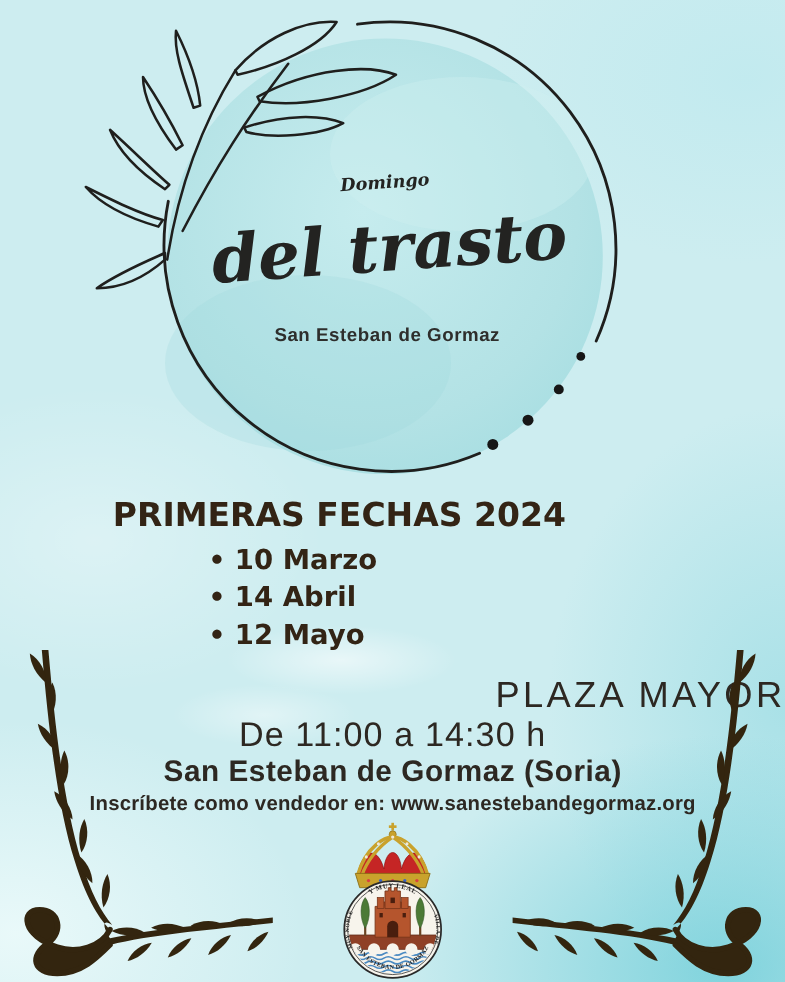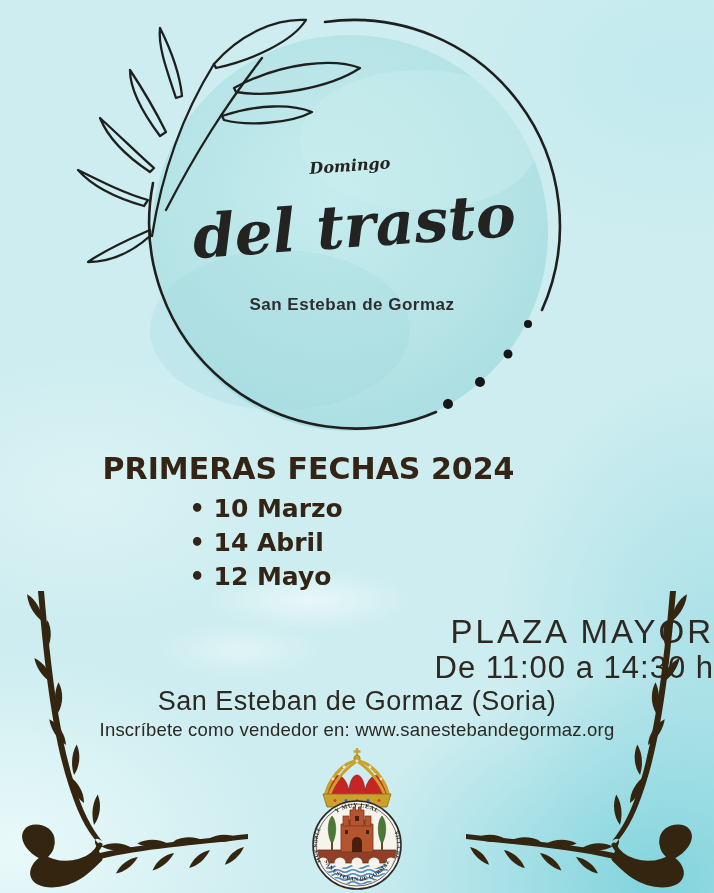--- a/index.html
+++ b/index.html
@@ -48,30 +48,30 @@
     font-family:"DejaVu Sans", sans-serif;font-weight:bold;
     font-size:25px;color:#332415;white-space:nowrap;
   }
   .date-item .bullet{display:inline-block;width:24px;font-size:24px;}
 
   .venue{
     top:613px;left:0;width:714px;text-align:right;
     font-size:33px;font-weight:400;letter-spacing:3px;color:#2d2822;
   }
   .hours{
-    top:650px;left:0;width:714px;text-align:right;
+    top:650px;left:0;width:714px;text-align:center;
     font-size:31px;font-weight:400;letter-spacing:1px;color:#2d2822;
   }
   .location{
     top:686px;left:0;width:714px;text-align:center;
-    font-size:27px;font-weight:400;letter-spacing:0.5px;color:#2d2822;
+    font-size:27px;font-weight:700;letter-spacing:0.5px;color:#2d2822;
   }
   .vendor{
     top:719px;left:0;width:714px;text-align:center;
-    font-size:18.5px;font-weight:400;letter-spacing:0.2px;color:#2d2822;
+    font-size:18.5px;font-weight:700;letter-spacing:0.2px;color:#2d2822;
   }
 
   .vine-left{left:0;top:583px;}
   .vine-right{right:0;top:583px;transform:scaleX(-1);}
   .escudo{left:299px;top:746px;}
 </style>
 </head>
 <body>
 
 <div id="poster">

